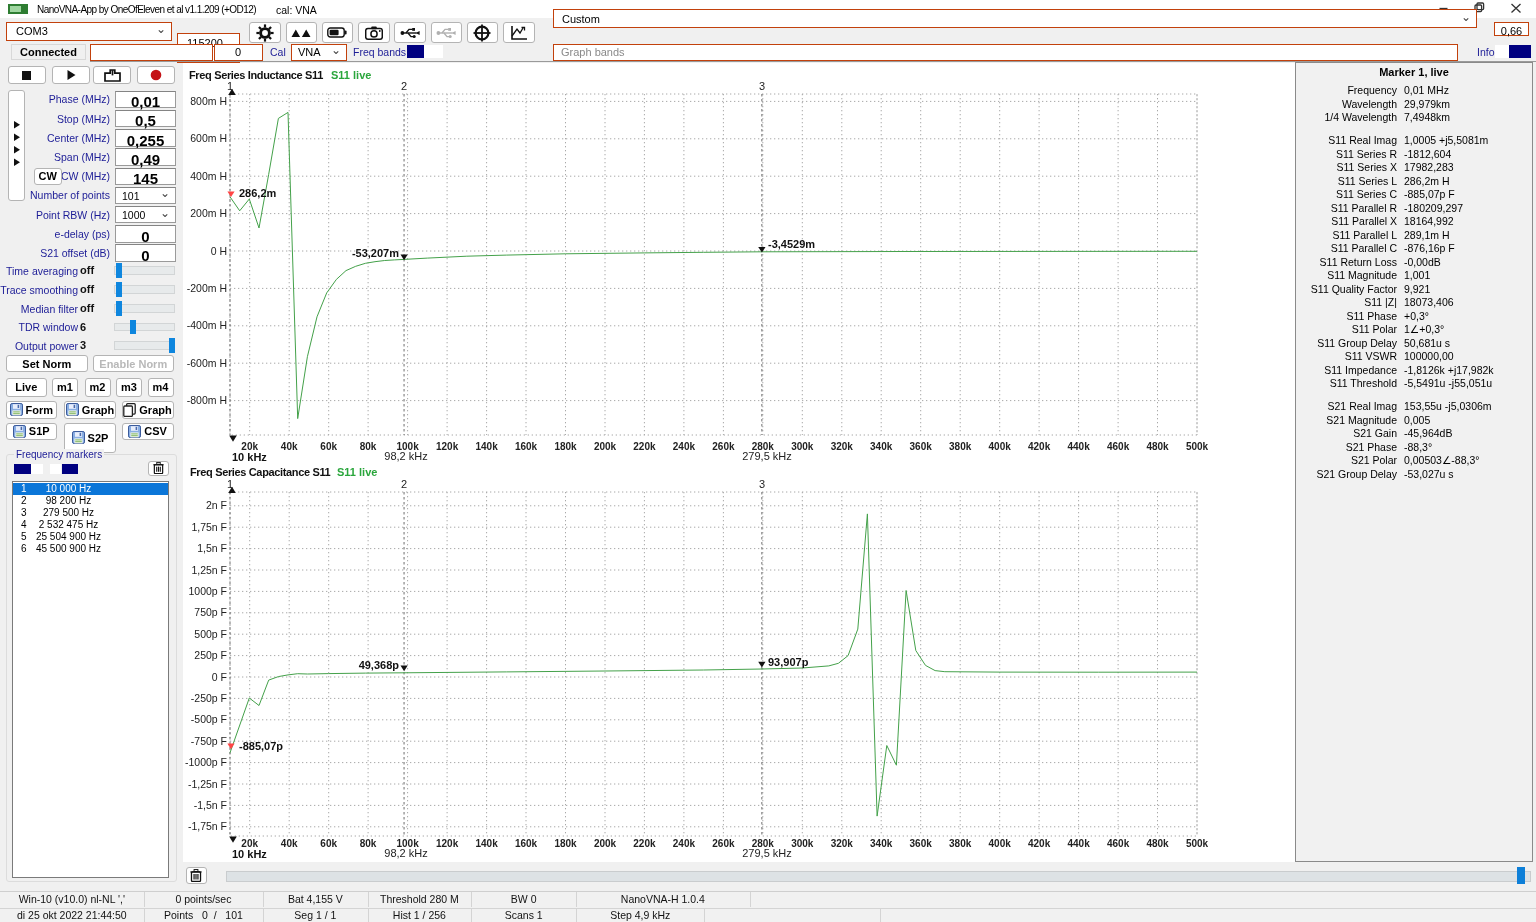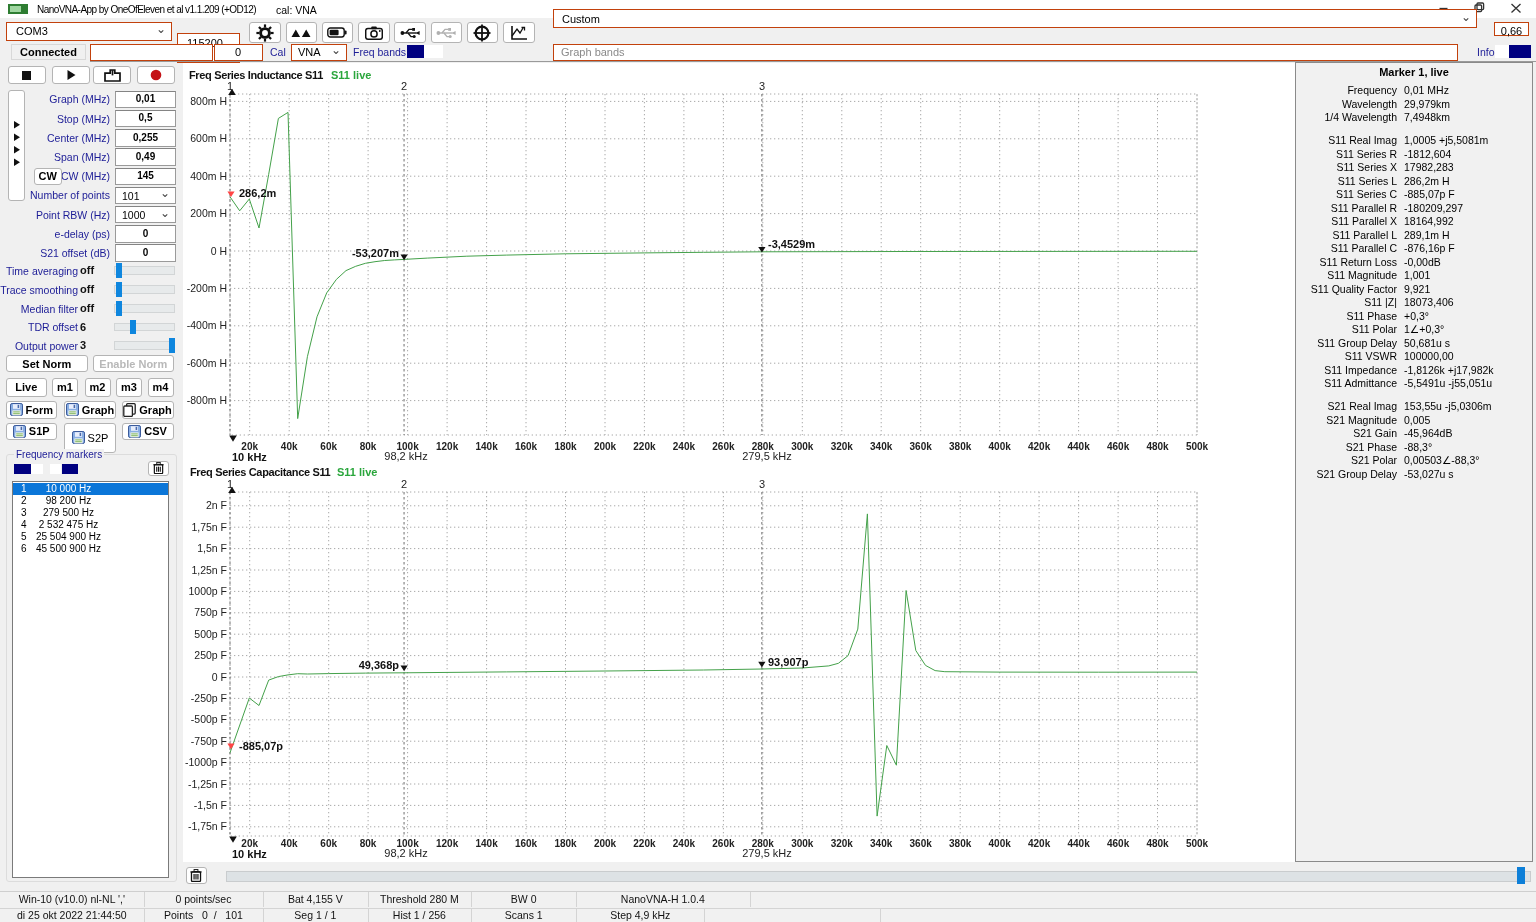--- a/index.html
+++ b/index.html
@@ -20,21 +20,21 @@
 .combo, .tfield { position:absolute; background:#fff; border:1px solid #c2410c; }
 .combo .chev { position:absolute; right:5px; top:50%; transform:translateY(-62%); font-size:12px; color:#444; }
 .btn { position:absolute; background:#fff; border:1px solid #b4b4b4; border-radius:3px;
         display:flex; align-items:center; justify-content:center; }
 .navybox { position:absolute; background:#000080; }
 .whitebox { position:absolute; background:#fff; }
 .nlab { position:absolute; color:#1c1c96; font-size:10.5px; }
 .flab { position:absolute; right:1426px; color:#1c1c96; font-size:10.5px; white-space:nowrap; }
 .ffield { position:absolute; left:115px; width:61px; height:17.5px; background:#fff;
            border:1px solid #9a9a9a; border-top-color:#848484; }
-.fval { position:absolute; width:100%; text-align:center; top:1.5px; font-size:10px; font-weight:bold; color:#000; }
+.fval { position:absolute; width:100%; text-align:center; top:1.5px; font-size:15px; font-weight:bold; color:#000; }
 .cval { position:absolute; left:6px; top:2px; font-size:10.5px; color:#000; }
 .slab { position:absolute; right:1458px; color:#1c1c96; font-size:10.5px; white-space:nowrap; }
 .sval { position:absolute; left:80px; font-size:11px; font-weight:bold; color:#111; }
 .strack { position:absolute; left:114px; width:61px; height:8.5px; background:#e7eaeb;
            border:1px solid #d2d5d6; }
 .shandle { position:absolute; width:6px; height:14.6px; background:#0e86de; }
 .lrow { position:relative; height:12px; font-size:10px; color:#000; }
 .lrow.sel { background:#0b76d8; color:#fff; }
 .lnum { position:absolute; left:8px; top:0; }
 .lfreq { position:absolute; left:0; width:111px; text-align:center; top:0; white-space:nowrap; }
@@ -401,21 +401,21 @@
       <circle cx="6" cy="6" r="5.3" fill="#c41216"></circle>
     </svg>
   </div>
 <div class="btn" style="left:7.5px;top:90px;width:17px;height:111px"></div>
 <svg class="abs" style="left:12.5px;top:120px" width="8" height="50">
   <path d="M1 1 L7 4.8 L1 8.6 Z" fill="#111"></path>
   <path d="M1 13.5 L7 17.3 L1 21.1 Z" fill="#111"></path>
   <path d="M1 26 L7 29.8 L1 33.6 Z" fill="#111"></path>
   <path d="M1 38.5 L7 42.3 L1 46.1 Z" fill="#111"></path>
 </svg>
-<div class="flab" style="top:93.4px">Graph (MHz)</div>
+<div class="flab" style="top:93.4px">Phase (MHz)</div>
 <div class="ffield" style="top:90.7px">
     <span class="fval">0,01</span>
   </div>
 <div class="flab" style="top:112.6px">Stop (MHz)</div>
 <div class="ffield" style="top:109.9px">
     <span class="fval">0,5</span>
   </div>
 <div class="flab" style="top:131.8px">Center (MHz)</div>
 <div class="ffield" style="top:129.1px">
     <span class="fval">0,255</span>
@@ -452,21 +452,21 @@
 <div class="strack" style="top:266.3px"></div>
 <div class="shandle" style="left:115.5px;top:263.2px"></div>
 <div class="slab" style="top:283.5px">Trace smoothing</div>
 <div class="sval" style="top:283.0px">off</div>
 <div class="strack" style="top:285.3px"></div>
 <div class="shandle" style="left:115.5px;top:282.2px"></div>
 <div class="slab" style="top:302.5px">Median filter</div>
 <div class="sval" style="top:302.0px">off</div>
 <div class="strack" style="top:304.3px"></div>
 <div class="shandle" style="left:115.5px;top:301.2px"></div>
-<div class="slab" style="top:321.0px">TDR offset</div>
+<div class="slab" style="top:321.0px">TDR window</div>
 <div class="sval" style="top:320.5px">6</div>
 <div class="strack" style="top:322.8px"></div>
 <div class="shandle" style="left:130.0px;top:319.7px"></div>
 <div class="slab" style="top:339.5px">Output power</div>
 <div class="sval" style="top:339.0px">3</div>
 <div class="strack" style="top:341.3px"></div>
 <div class="shandle" style="left:168.5px;top:338.2px"></div>
 <div class="btn" style="left:6px;top:355px;width:81.5px;height:17px;font-size:11px;font-weight:bold">Set Norm</div>
 <div class="btn" style="left:92.5px;top:355px;width:81.5px;height:17px;font-size:11px;font-weight:bold;color:#b8b8b8">Enable Norm</div>
 <div class="btn" style="left:6px;top:378px;width:40.5px;height:18.5px;font-size:11px;font-weight:bold">Live</div>
@@ -495,21 +495,21 @@
 <rect x="0.8" y="3" width="8.6" height="10.4" rx="1" fill="#fff" stroke="#222" stroke-width="1.3"></rect>
     </svg>Graph</div>
 <div class="btn" style="left:6px;top:422.7px;width:50.5px;height:17.5px;font-size:11px;font-weight:bold;gap:3px"><svg width="13" height="13" viewBox="0 0 13 13" class="">
       <rect x="0.5" y="0.5" width="12" height="12" rx="1.6" fill="#89aee3" stroke="#3a5a9b"></rect>
 <rect x="3" y="1.2" width="7" height="4.6" fill="#e8eefc"></rect>
 <rect x="7.6" y="1.8" width="1.6" height="3.2" fill="#4a6aab"></rect>
 <rect x="2.4" y="7.4" width="8.2" height="5" fill="#f4f7ee"></rect>
 <rect x="3.2" y="8.4" width="6.6" height="1" fill="#7cb35c"></rect>
 <rect x="3.2" y="10.2" width="6.6" height="1" fill="#7cb35c"></rect>
     </svg>S1P</div>
-<div class="btn" style="left:64px;top:422.7px;width:52px;height:30px;font-size:11px;font-weight:normal;gap:3px"><svg width="13" height="13" viewBox="0 0 13 13" class="">
+<div class="btn" style="left:64px;top:422.7px;width:52px;height:30px;font-size:11px;font-weight:bold;gap:3px"><svg width="13" height="13" viewBox="0 0 13 13" class="">
       <rect x="0.5" y="0.5" width="12" height="12" rx="1.6" fill="#89aee3" stroke="#3a5a9b"></rect>
 <rect x="3" y="1.2" width="7" height="4.6" fill="#e8eefc"></rect>
 <rect x="7.6" y="1.8" width="1.6" height="3.2" fill="#4a6aab"></rect>
 <rect x="2.4" y="7.4" width="8.2" height="5" fill="#f4f7ee"></rect>
 <rect x="3.2" y="8.4" width="6.6" height="1" fill="#7cb35c"></rect>
 <rect x="3.2" y="10.2" width="6.6" height="1" fill="#7cb35c"></rect>
     </svg>S2P</div>
 <div class="btn" style="left:121.5px;top:422.7px;width:52px;height:17.5px;font-size:11px;font-weight:bold;gap:3px"><svg width="13" height="13" viewBox="0 0 13 13" class="">
       <rect x="0.5" y="0.5" width="12" height="12" rx="1.6" fill="#89aee3" stroke="#3a5a9b"></rect>
 <rect x="3" y="1.2" width="7" height="4.6" fill="#e8eefc"></rect>
@@ -601,21 +601,21 @@
 <div class="mklab" style="top:309.7px">S11 Phase</div>
 <div class="mkval" style="top:309.7px">+0,3°</div>
 <div class="mklab" style="top:323.2px">S11 Polar</div>
 <div class="mkval" style="top:323.2px">1∠+0,3°</div>
 <div class="mklab" style="top:336.7px">S11 Group Delay</div>
 <div class="mkval" style="top:336.7px">50,681u s</div>
 <div class="mklab" style="top:350.2px">S11 VSWR</div>
 <div class="mkval" style="top:350.2px">100000,00</div>
 <div class="mklab" style="top:363.7px">S11 Impedance</div>
 <div class="mkval" style="top:363.7px">-1,8126k +j17,982k</div>
-<div class="mklab" style="top:377.2px">S11 Admittance</div>
+<div class="mklab" style="top:377.2px">S11 Threshold</div>
 <div class="mkval" style="top:377.2px">-5,5491u -j55,051u</div>
 <div class="mklab" style="top:400.3px">S21 Real Imag</div>
 <div class="mkval" style="top:400.3px">153,55u -j5,0306m</div>
 <div class="mklab" style="top:413.8px">S21 Magnitude</div>
 <div class="mkval" style="top:413.8px">0,005</div>
 <div class="mklab" style="top:427.3px">S21 Gain</div>
 <div class="mkval" style="top:427.3px">-45,964dB</div>
 <div class="mklab" style="top:440.8px">S21 Phase</div>
 <div class="mkval" style="top:440.8px">-88,3°</div>
 <div class="mklab" style="top:454.3px">S21 Polar</div>

